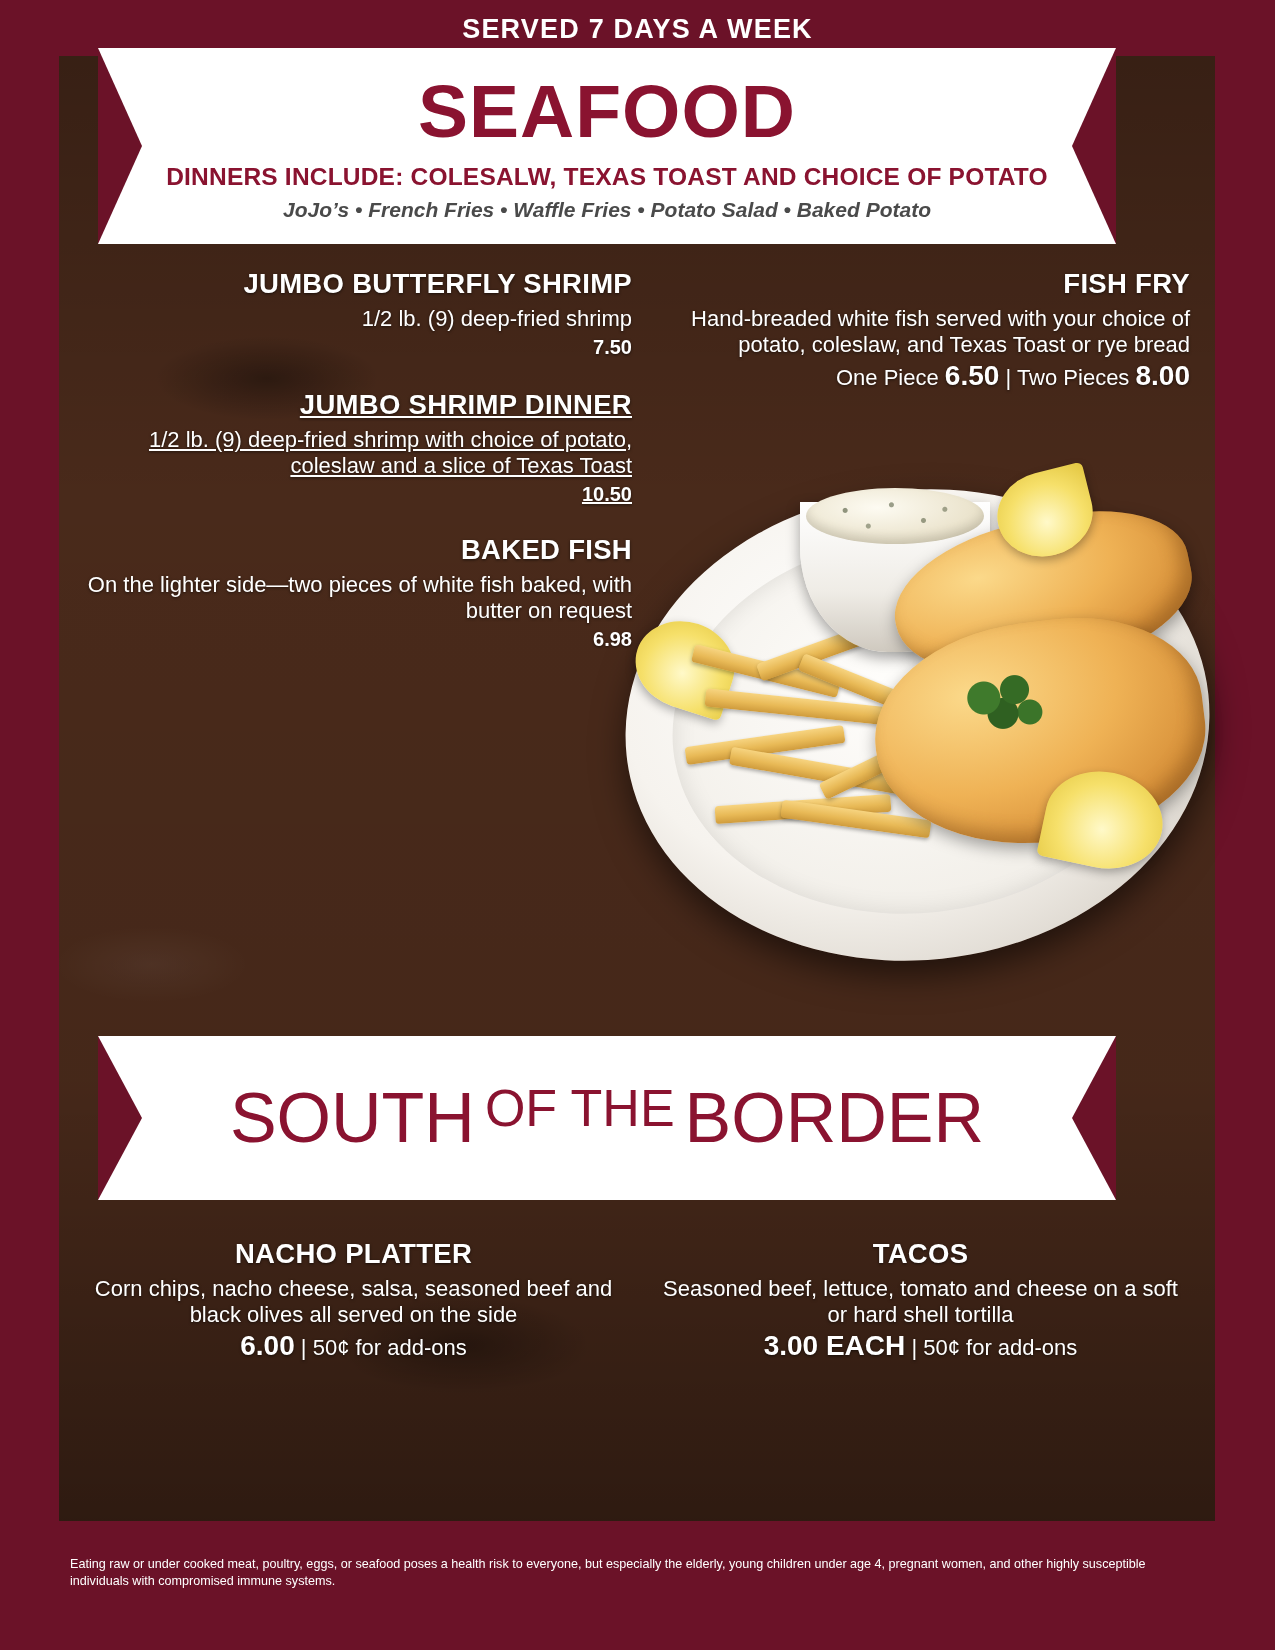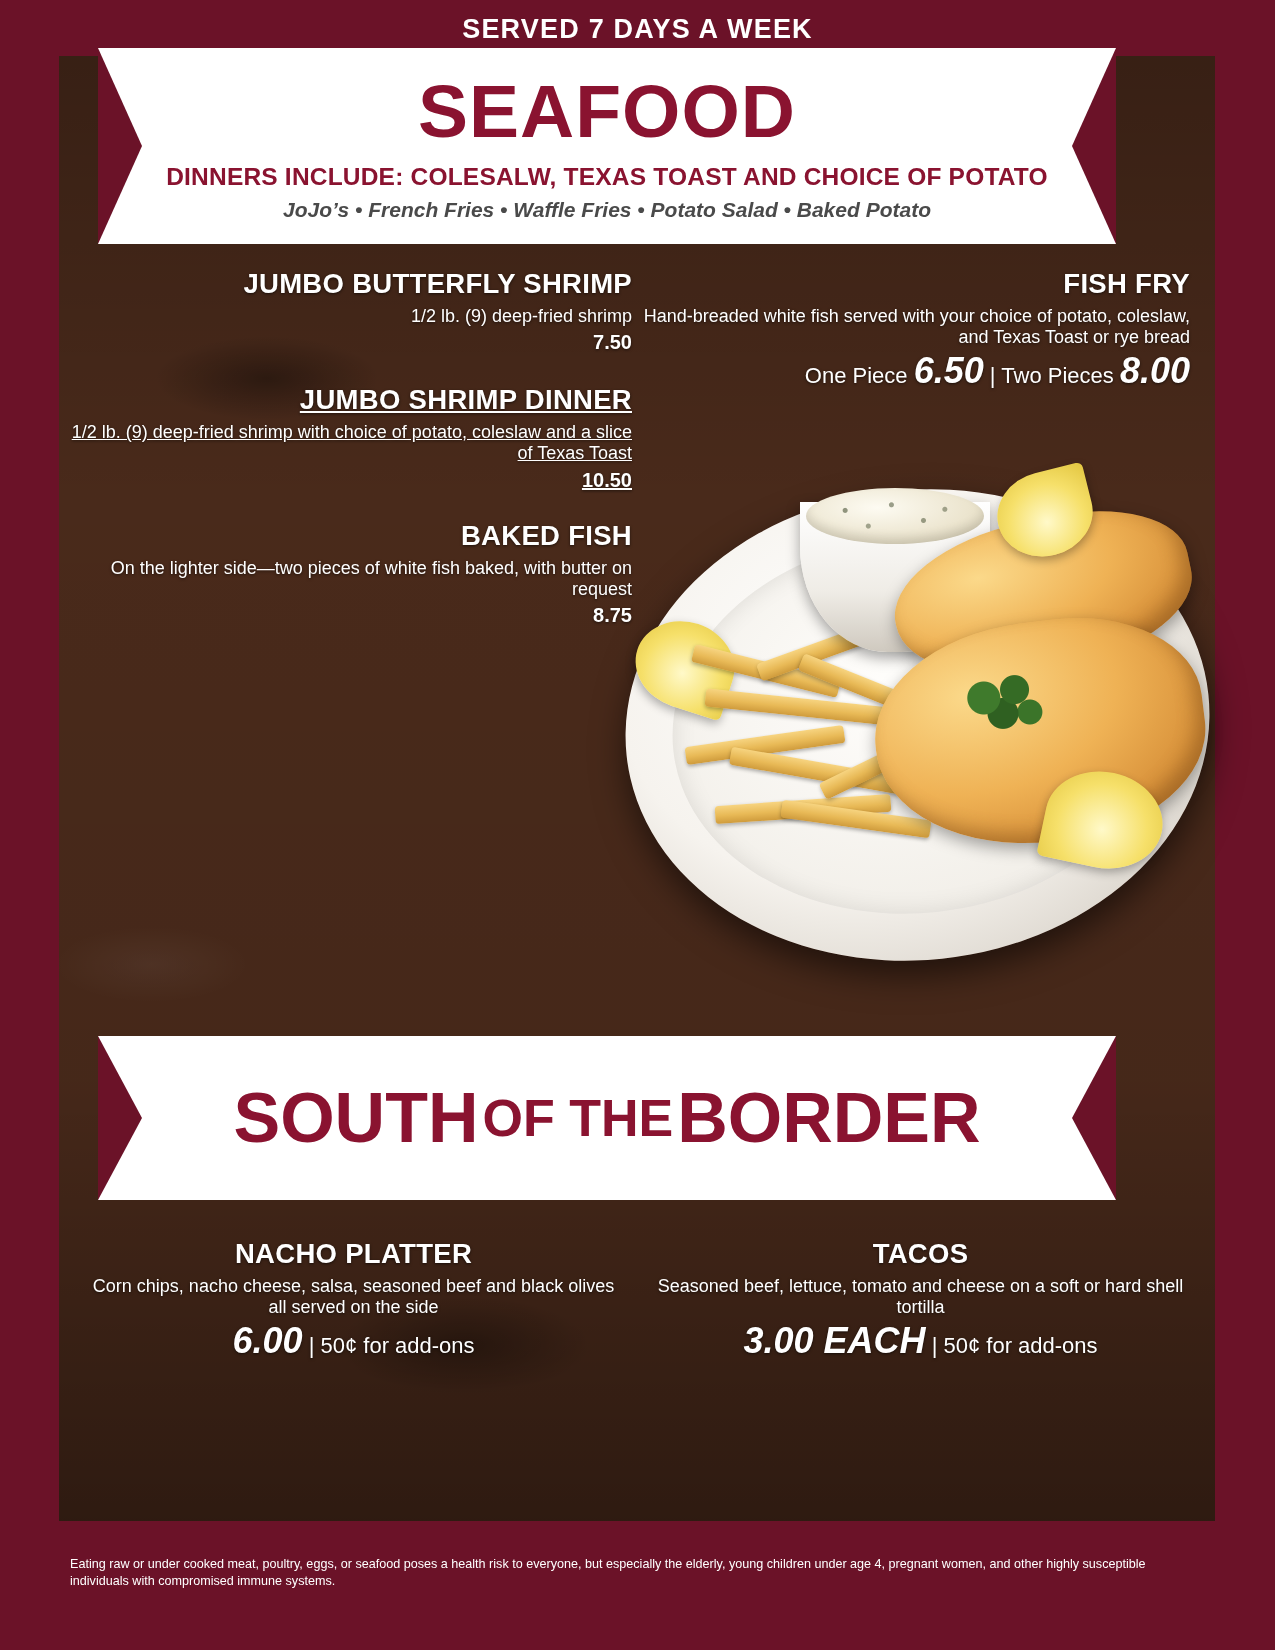--- a/index.html
+++ b/index.html
@@ -102,26 +102,26 @@
   }
   .seafood-sub2 {
     color: #4a4a4a;
     font-size: 21px;
     font-style: italic;
     font-weight: bold;
     margin-top: 7px;
   }
   .border-title {
     color: #8a1330;
-    font-weight: bold;
+    font-weight: normal;
     font-size: 70px;
     letter-spacing: 0px;
     display: flex;
-    align-items: center;
-    gap: 4px;
+    align-items: flex-start;
+    gap: 10px;
   }
   .border-title .small { font-size: 52px; }
 
   
   .items {
     position: absolute;
     z-index: 4;
     color: #fff;
     text-align: center;
   }
@@ -129,37 +129,37 @@
   .col-right { left: 640px; top: 268px; width: 550px; }
 
   .item { margin-bottom: 30px; text-align: right; }
   .item-name {
     font-size: 27.5px;
     font-weight: bold;
     letter-spacing: 0.3px;
     text-shadow: 0 1px 3px rgba(0,0,0,0.6);
   }
   .item-desc {
-    font-size: 18px;
+    font-size: 22px;
     line-height: 1.18;
     margin-top: 6px;
     text-shadow: 0 1px 3px rgba(0,0,0,0.6);
   }
   .item-price {
     font-size: 20px;
     font-weight: bold;
     margin-top: 4px;
     text-shadow: 0 1px 3px rgba(0,0,0,0.6);
   }
   .price-line {
     font-size: 22px;
     margin-top: 2px;
     text-shadow: 0 1px 3px rgba(0,0,0,0.6);
   }
-  .price-line b { font-size: 36px; font-style: italic; }
+  .price-line b { font-size: 28px; }
 
   
   .bottom-items {
     position: absolute; z-index: 4; top: 1238px; left: 70px;
     width: 1134px;
     display: flex;
   }
   .bottom-col { flex: 1; text-align: center; color: #fff; padding: 0 14px; }
 
   
@@ -307,21 +307,21 @@
     <div class="item" style="margin-bottom:28px;text-decoration:underline;">
       <div class="item-name">JUMBO SHRIMP DINNER</div>
       <div class="item-desc">1/2 lb. (9) deep-fried shrimp with choice of potato, coleslaw and a slice of Texas Toast</div>
       <div class="item-price">10.50</div>
     </div>
 
 
     <div class="item">
       <div class="item-name">BAKED FISH</div>
       <div class="item-desc">On the lighter side—two pieces of white fish baked, with butter on request</div>
-      <div class="item-price">8.75</div>
+      <div class="item-price">6.98</div>
     </div>
 
   </div>
 
   <div class="items col-right">
     <div class="item">
       <div class="item-name">FISH FRY</div>
       <div class="item-desc">Hand-breaded white fish served with your choice of potato, coleslaw, and Texas Toast or rye bread</div>
       <div class="price-line">
         <span>One Piece</span>

